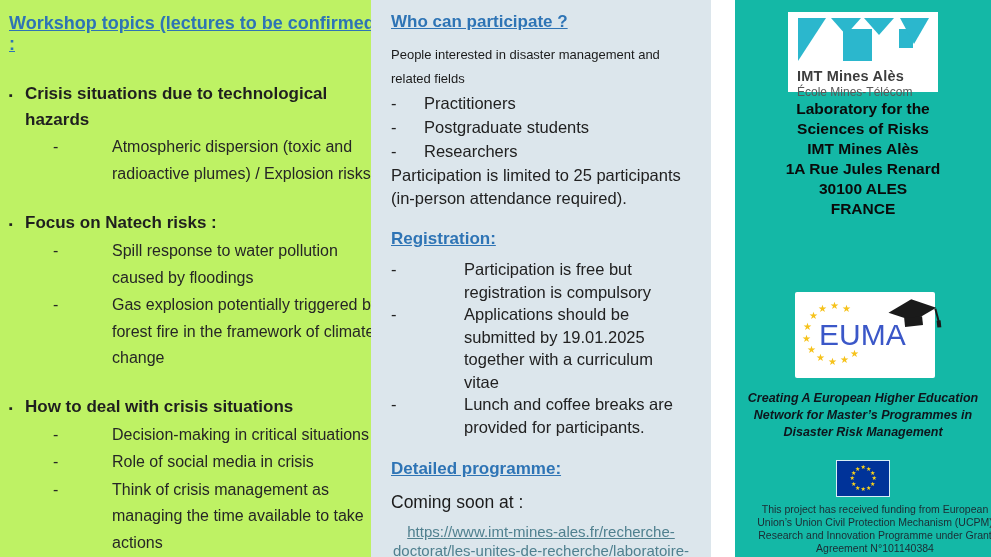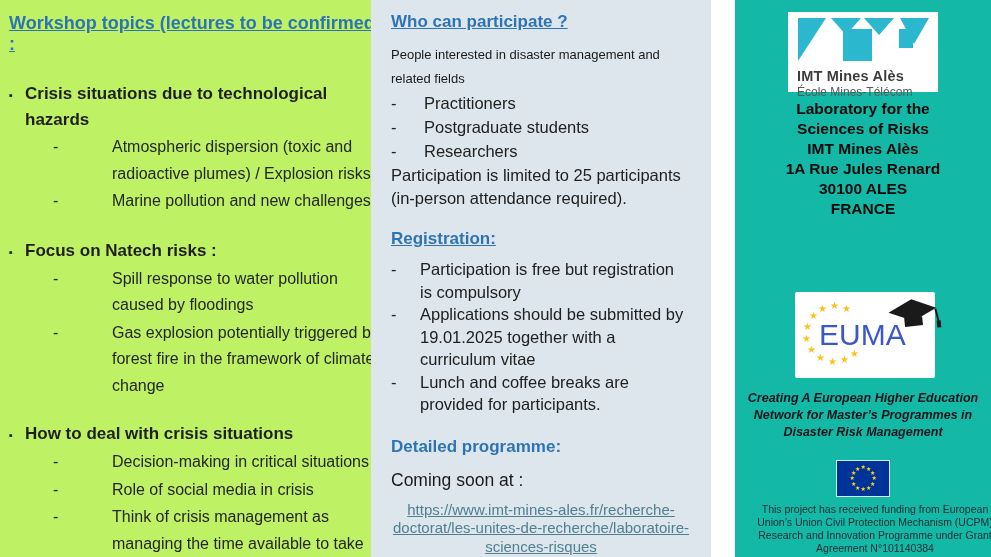--- a/index.html
+++ b/index.html
@@ -42,25 +42,25 @@
     font-size:17px; font-weight:bold; color:#2e74b5;
     text-decoration:underline;
   }
   .mid-intro { margin-top:11px; font-weight:normal; font-size:13px; line-height:24px; max-width:300px; color:#1b1b1b;}
   .aud { display:flex; font-size:16.5px; line-height:24px; }
   .aud .dash { flex:0 0 33px; }
   .aud .dash::before { content:"-"; }
   .limit { font-size:16.5px; line-height:23px; max-width:308px; margin-top:1px; }
   .reg-head { margin-top:19px; font-size:17px; font-weight:bold; color:#2e74b5; text-decoration:underline; }
   .reg-list { margin-top:9px; }
-  .reg { display:flex; font-size:16.5px; line-height:22.5px; }
+  .reg { display:flex; font-size:16.5px; line-height:22.5px;gap:44px; }
   .reg .dash { flex:0 0 29px; }
   .reg .dash::before { content:"-"; }
   .reg .txt { max-width:270px; }
-  .prog-head { margin-top:21px; font-size:17px; font-weight:bold; color:#2e74b5; }
+  .prog-head { margin-top:21px; font-size:17px; font-weight:bold; color:#2e74b5; text-decoration:underline; }
   .coming { margin-top:13px; font-size:17.5px; color:#1b1b1b; }
   .site-link {
     display:block; margin-top:10px; text-align:center;
     font-size:15px; line-height:18.5px; color:#50808f;
     text-decoration:underline; word-break:normal; max-width:302px;
   }
 
   
   .col-right {
     position:absolute; left:735px; top:0; width:256px; height:557px;
@@ -109,24 +109,20 @@
     <div class="left-head">Workshop topics (lectures to be confirmed) :</div>
 
     <div class="section s1">
       <div class="sec-title">
         <span class="sq"></span>
         <span>Crisis situations due to technological hazards</span>
       </div>
       <div class="sub">
         <span class="dash"></span>
         <span class="txt">Atmospheric dispersion (toxic and radioactive plumes) / Explosion risks</span>
-      </div>
-      <div class="sub">
-        <span class="dash"></span>
-        <span class="txt">Marine pollution and new challenges</span>
       </div>
     </div>
 
     <div class="section s2">
       <div class="sec-title">
         <span class="sq"></span>
         <span>Focus on Natech risks :</span>
       </div>
       <div class="sub">
         <span class="dash"></span>

